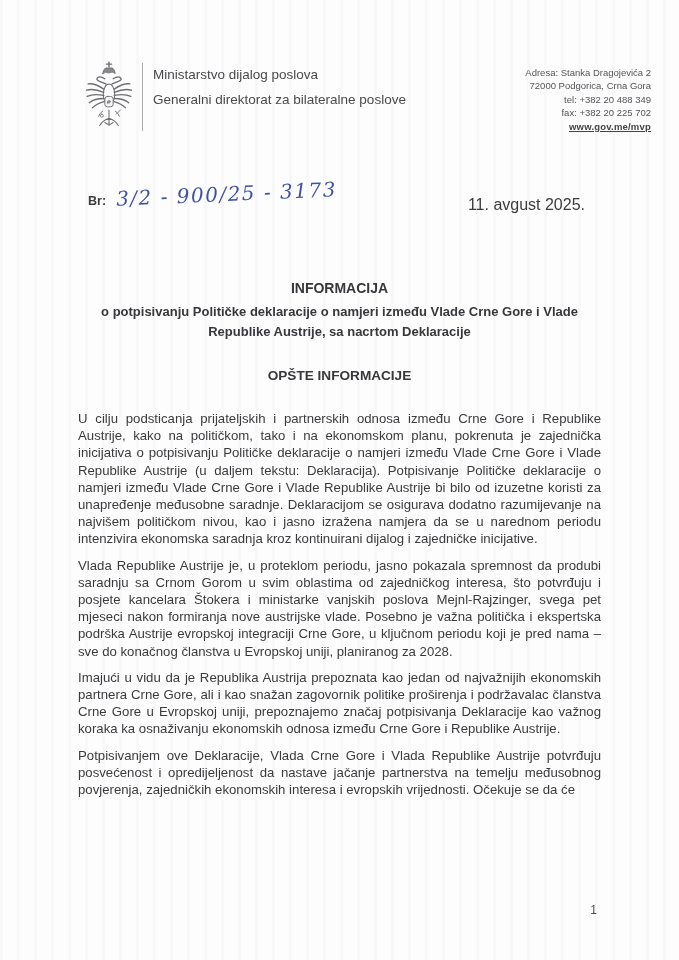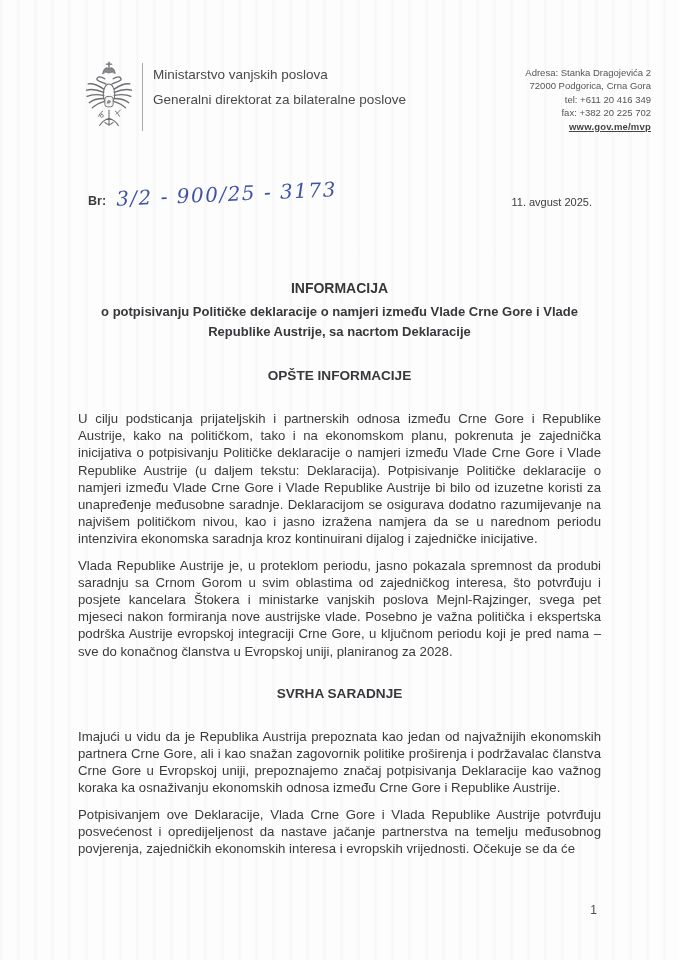--- a/index.html
+++ b/index.html
@@ -73,22 +73,22 @@
     position: absolute; left: 28px; top: -4px;
     font-family: "DejaVu Serif", serif;
     font-style: italic;
     font-size: 20px;
     letter-spacing: 1.5px;
     color: #3f51a5;
     transform: rotate(-2.5deg);
     white-space: nowrap;
   }
   .ref-date {
-    position: absolute; right: 9px; top: 10px;
-    font-size: 11px; color: #3c3c3c;
+    position: absolute; right: 16px; top: 10px;
+    font-size: 16px; color: #3c3c3c;
   }
 
   
   .doc-body {
     position: absolute;
     top: 280px; left: 78px; right: 78px;
   }
   .doc-title {
     margin: 0 0 6px 0;
     font-size: 14px;
@@ -159,46 +159,45 @@
         <rect x="40" y="70" width="16" height="20" rx="5" fill="#f4f4f5" stroke-width="1.8"></rect>
         <path d="M44 80 Q48 74 52 80 Q50 84 44 84 Z" fill="#8a8a8e" stroke="none"></path>
 
         <path d="M36 98 Q30 102 28 108 M34 104 a3 3 0 1 0 .1 0" stroke-width="1.8"></path>
         <path d="M60 98 Q66 102 68 108 M62 104 L70 96" stroke-width="1.8"></path>
 
         <path d="M48 96 V126 M48 112 Q36 116 30 126 M48 112 Q60 116 66 126 M40 120 Q48 128 56 120" stroke-width="2"></path>
       </svg>
       <div class="lh-divider"></div>
       <div class="org-block">
-        <div>Ministarstvo vanjskih poslova</div>
+        <div>Ministarstvo dijalog poslova</div>
         <div>Generalni direktorat za bilateralne poslove</div>
       </div>
     </div>
     <div class="address-block">
       <div>Adresa: Stanka Dragojevića 2</div>
       <div>72000 Podgorica, Crna Gora</div>
-      <div>tel: +611 20 416 349</div>
+      <div>tel: +382 20 488 349</div>
       <div>fax: +382 20 225 702</div>
       <a class="website">www.gov.me/mvp</a>
     </div>
   </header>
 
   <div class="ref-row">
     <span class="ref-label">Br:</span>
     <span class="handwriting">3/2 - 900/25 - 3173</span>
     <span class="ref-date">11. avgust 2025.</span>
   </div>
 
   <main class="doc-body">
     <h1 class="doc-title">INFORMACIJA</h1>
     <h2 class="doc-subtitle">o potpisivanju Političke deklaracije o namjeri između Vlade Crne Gore i Vlade Republike Austrije, sa nacrtom Deklaracije</h2>
 
     <h3 class="section-heading">OPŠTE INFORMACIJE</h3>
     <p>U cilju podsticanja prijateljskih i partnerskih odnosa između Crne Gore i Republike Austrije, kako na političkom, tako i na ekonomskom planu, pokrenuta je zajednička inicijativa o potpisivanju Političke deklaracije o namjeri između Vlade Crne Gore i Vlade Republike Austrije (u daljem tekstu: Deklaracija). Potpisivanje Političke deklaracije o namjeri između Vlade Crne Gore i Vlade Republike Austrije bi bilo od izuzetne koristi za unapređenje međusobne saradnje. Deklaracijom se osigurava dodatno razumijevanje na najvišem političkom nivou, kao i jasno izražena namjera da se u narednom periodu intenzivira ekonomska saradnja kroz kontinuirani dijalog i zajedničke inicijative.</p>
     <p>Vlada Republike Austrije je, u proteklom periodu, jasno pokazala spremnost da produbi saradnju sa Crnom Gorom u svim oblastima od zajedničkog interesa, što potvrđuju i posjete kancelara Štokera i ministarke vanjskih poslova Mejnl-Rajzinger, svega pet mjeseci nakon formiranja nove austrijske vlade. Posebno je važna politička i ekspertska podrška Austrije evropskoj integraciji Crne Gore, u ključnom periodu koji je pred nama – sve do konačnog članstva u Evropskoj uniji, planiranog za 2028.</p>
 
-    <h3 class="section-heading">SVRHA SARADNJE</h3>
     <p>Imajući u vidu da je Republika Austrija prepoznata kao jedan od najvažnijih ekonomskih partnera Crne Gore, ali i kao snažan zagovornik politike proširenja i podržavalac članstva Crne Gore u Evropskoj uniji, prepoznajemo značaj potpisivanja Deklaracije kao važnog koraka ka osnaživanju ekonomskih odnosa između Crne Gore i Republike Austrije.</p>
     <p>Potpisivanjem ove Deklaracije, Vlada Crne Gore i Vlada Republike Austrije potvrđuju posvećenost i opredijeljenost da nastave jačanje partnerstva na temelju međusobnog povjerenja, zajedničkih ekonomskih interesa i evropskih vrijednosti. Očekuje se da će</p>
   </main>
 
   <span class="page-number">1</span>
 </div>
 
 </body></html>

